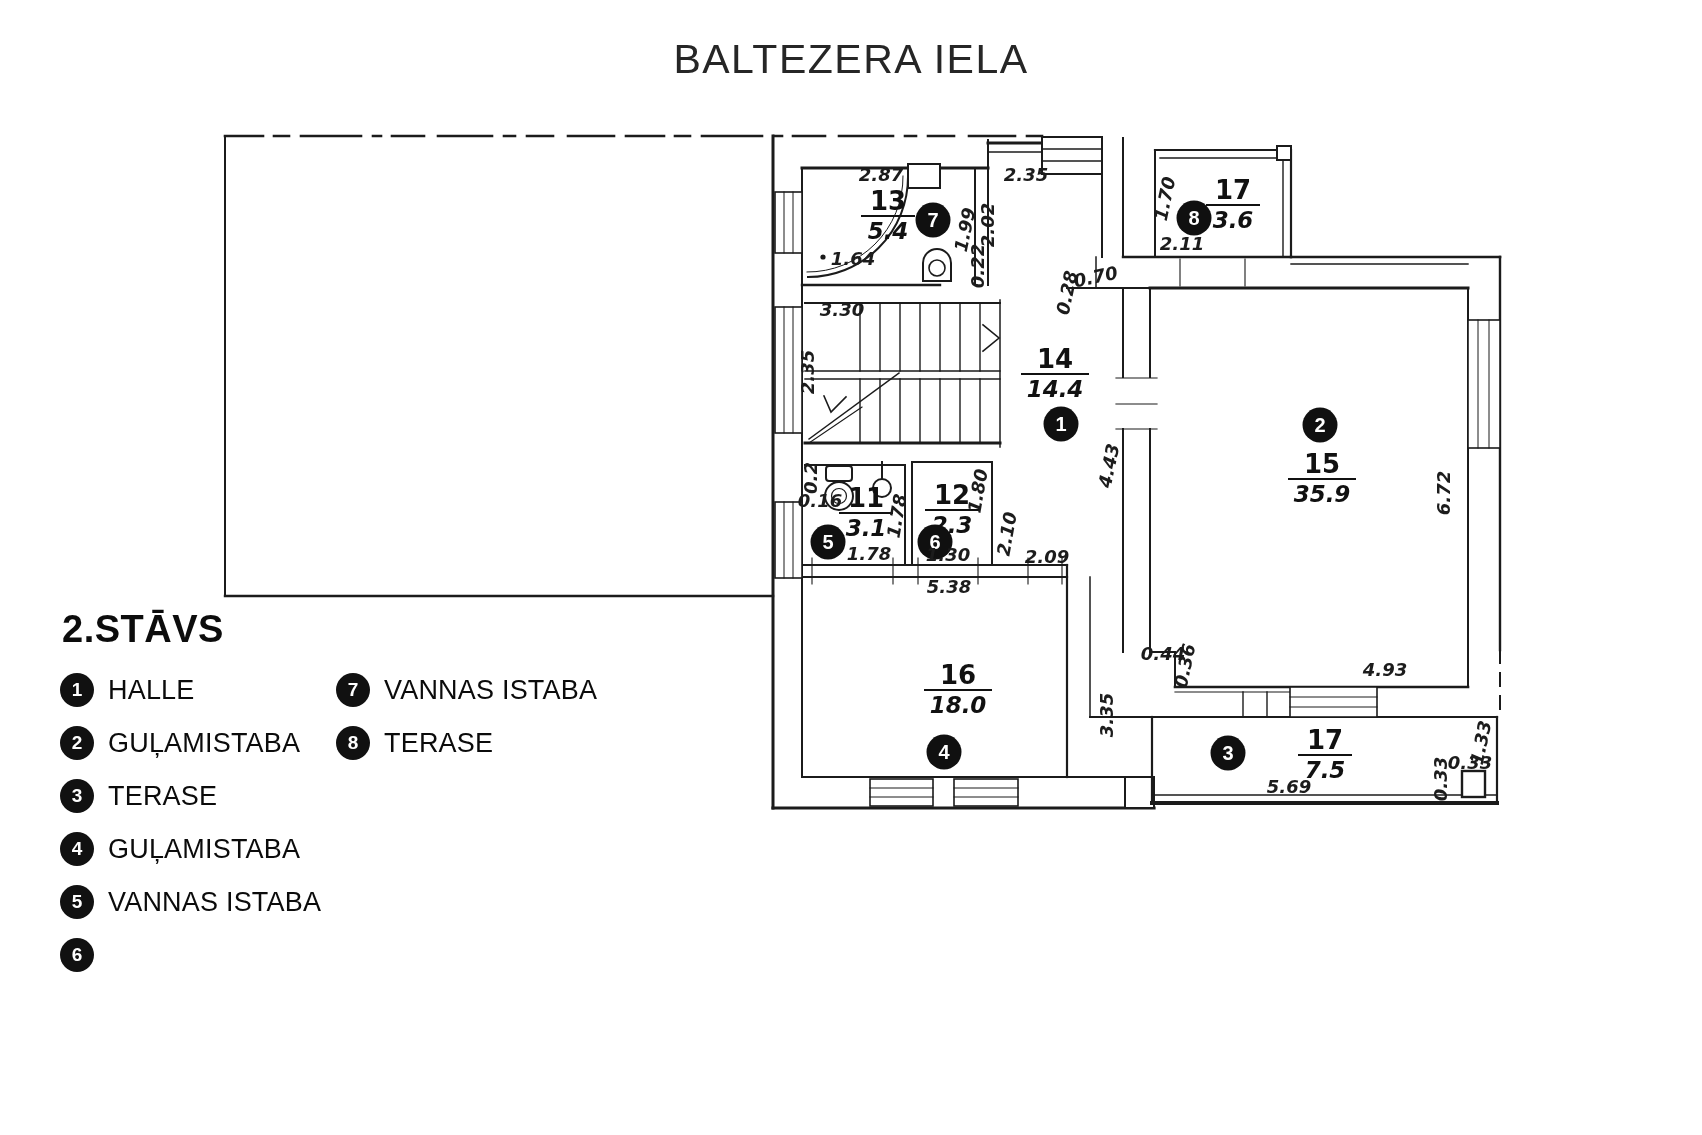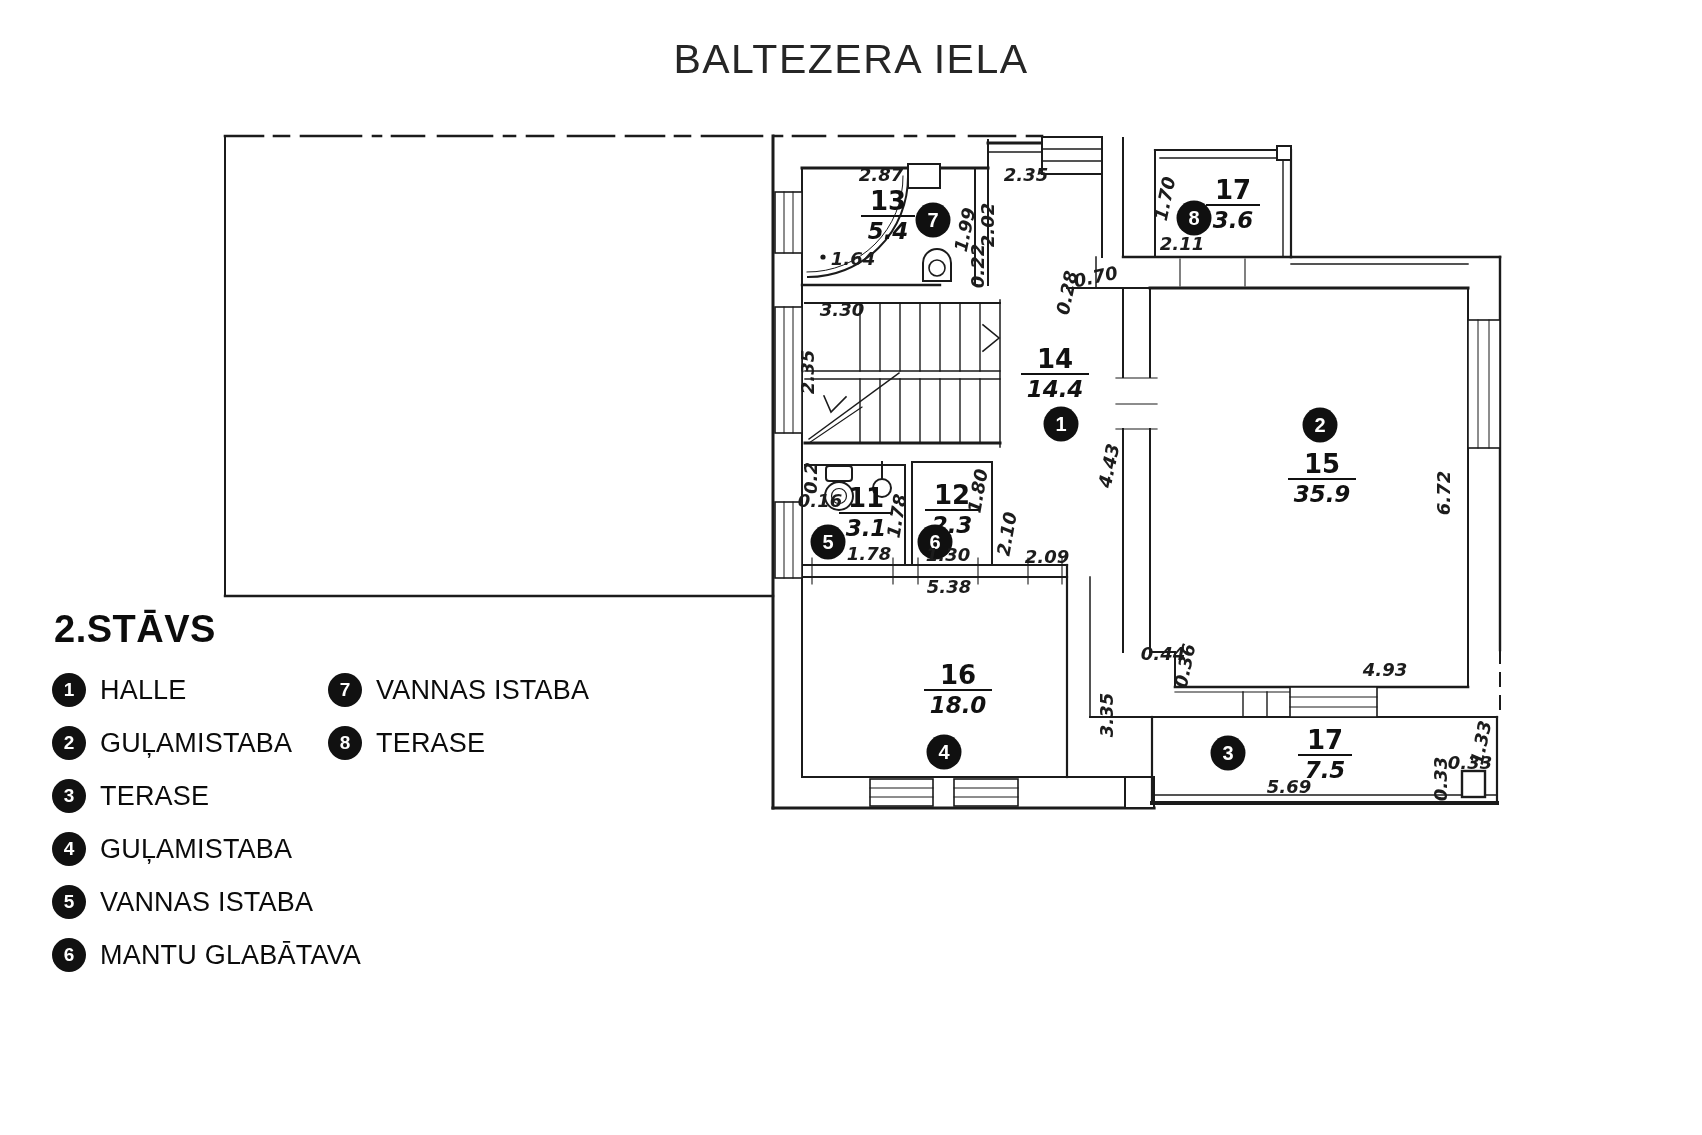--- a/index.html
+++ b/index.html
@@ -7,21 +7,21 @@
     width:1702px;height:1135px;position:relative;overflow:hidden;
     background:#ffffff;font-family:"Liberation Sans",sans-serif;
   }
   .title{
     position:absolute;top:36px;left:0;width:1702px;text-align:center;
     font-size:41px;font-weight:300;letter-spacing:1.5px;color:#262626;
   }
   #plan-svg{position:absolute;left:0;top:0;width:1702px;height:1135px;}
 
   
-  .legend{position:absolute;left:52px;top:608px;}
+  .legend{position:absolute;left:60px;top:608px;}
   .legend-heading{
     font-size:38px;font-weight:700;color:#0c0c0c;letter-spacing:.5px;
     margin:0 0 22px 2px;
   }
   .legend-cols{display:flex;align-items:flex-start;}
   .legend-col{display:flex;flex-direction:column;}
   .legend-col.first{width:276px;}
   .legend-row{display:flex;align-items:center;height:34px;margin-bottom:19px;}
   .badge{
     flex:0 0 34px;width:34px;height:34px;border-radius:50%;background:#111111;
@@ -302,21 +302,20 @@
         <div class="legend-row">
           <span class="badge">4</span>
           <span class="legend-label">GUĻAMISTABA</span>
         </div>
         <div class="legend-row">
           <span class="badge">5</span>
           <span class="legend-label">VANNAS ISTABA</span>
         </div>
         <div class="legend-row">
           <span class="badge">6</span>
-          <span class="legend-label">MANTU GLABĀTAVA</span>
         </div>
       </div>
     <div class="legend-col" id="legend-col-2">
         <div class="legend-row">
           <span class="badge">7</span>
           <span class="legend-label">VANNAS ISTABA</span>
         </div>
         <div class="legend-row">
           <span class="badge">8</span>
           <span class="legend-label">TERASE</span>

